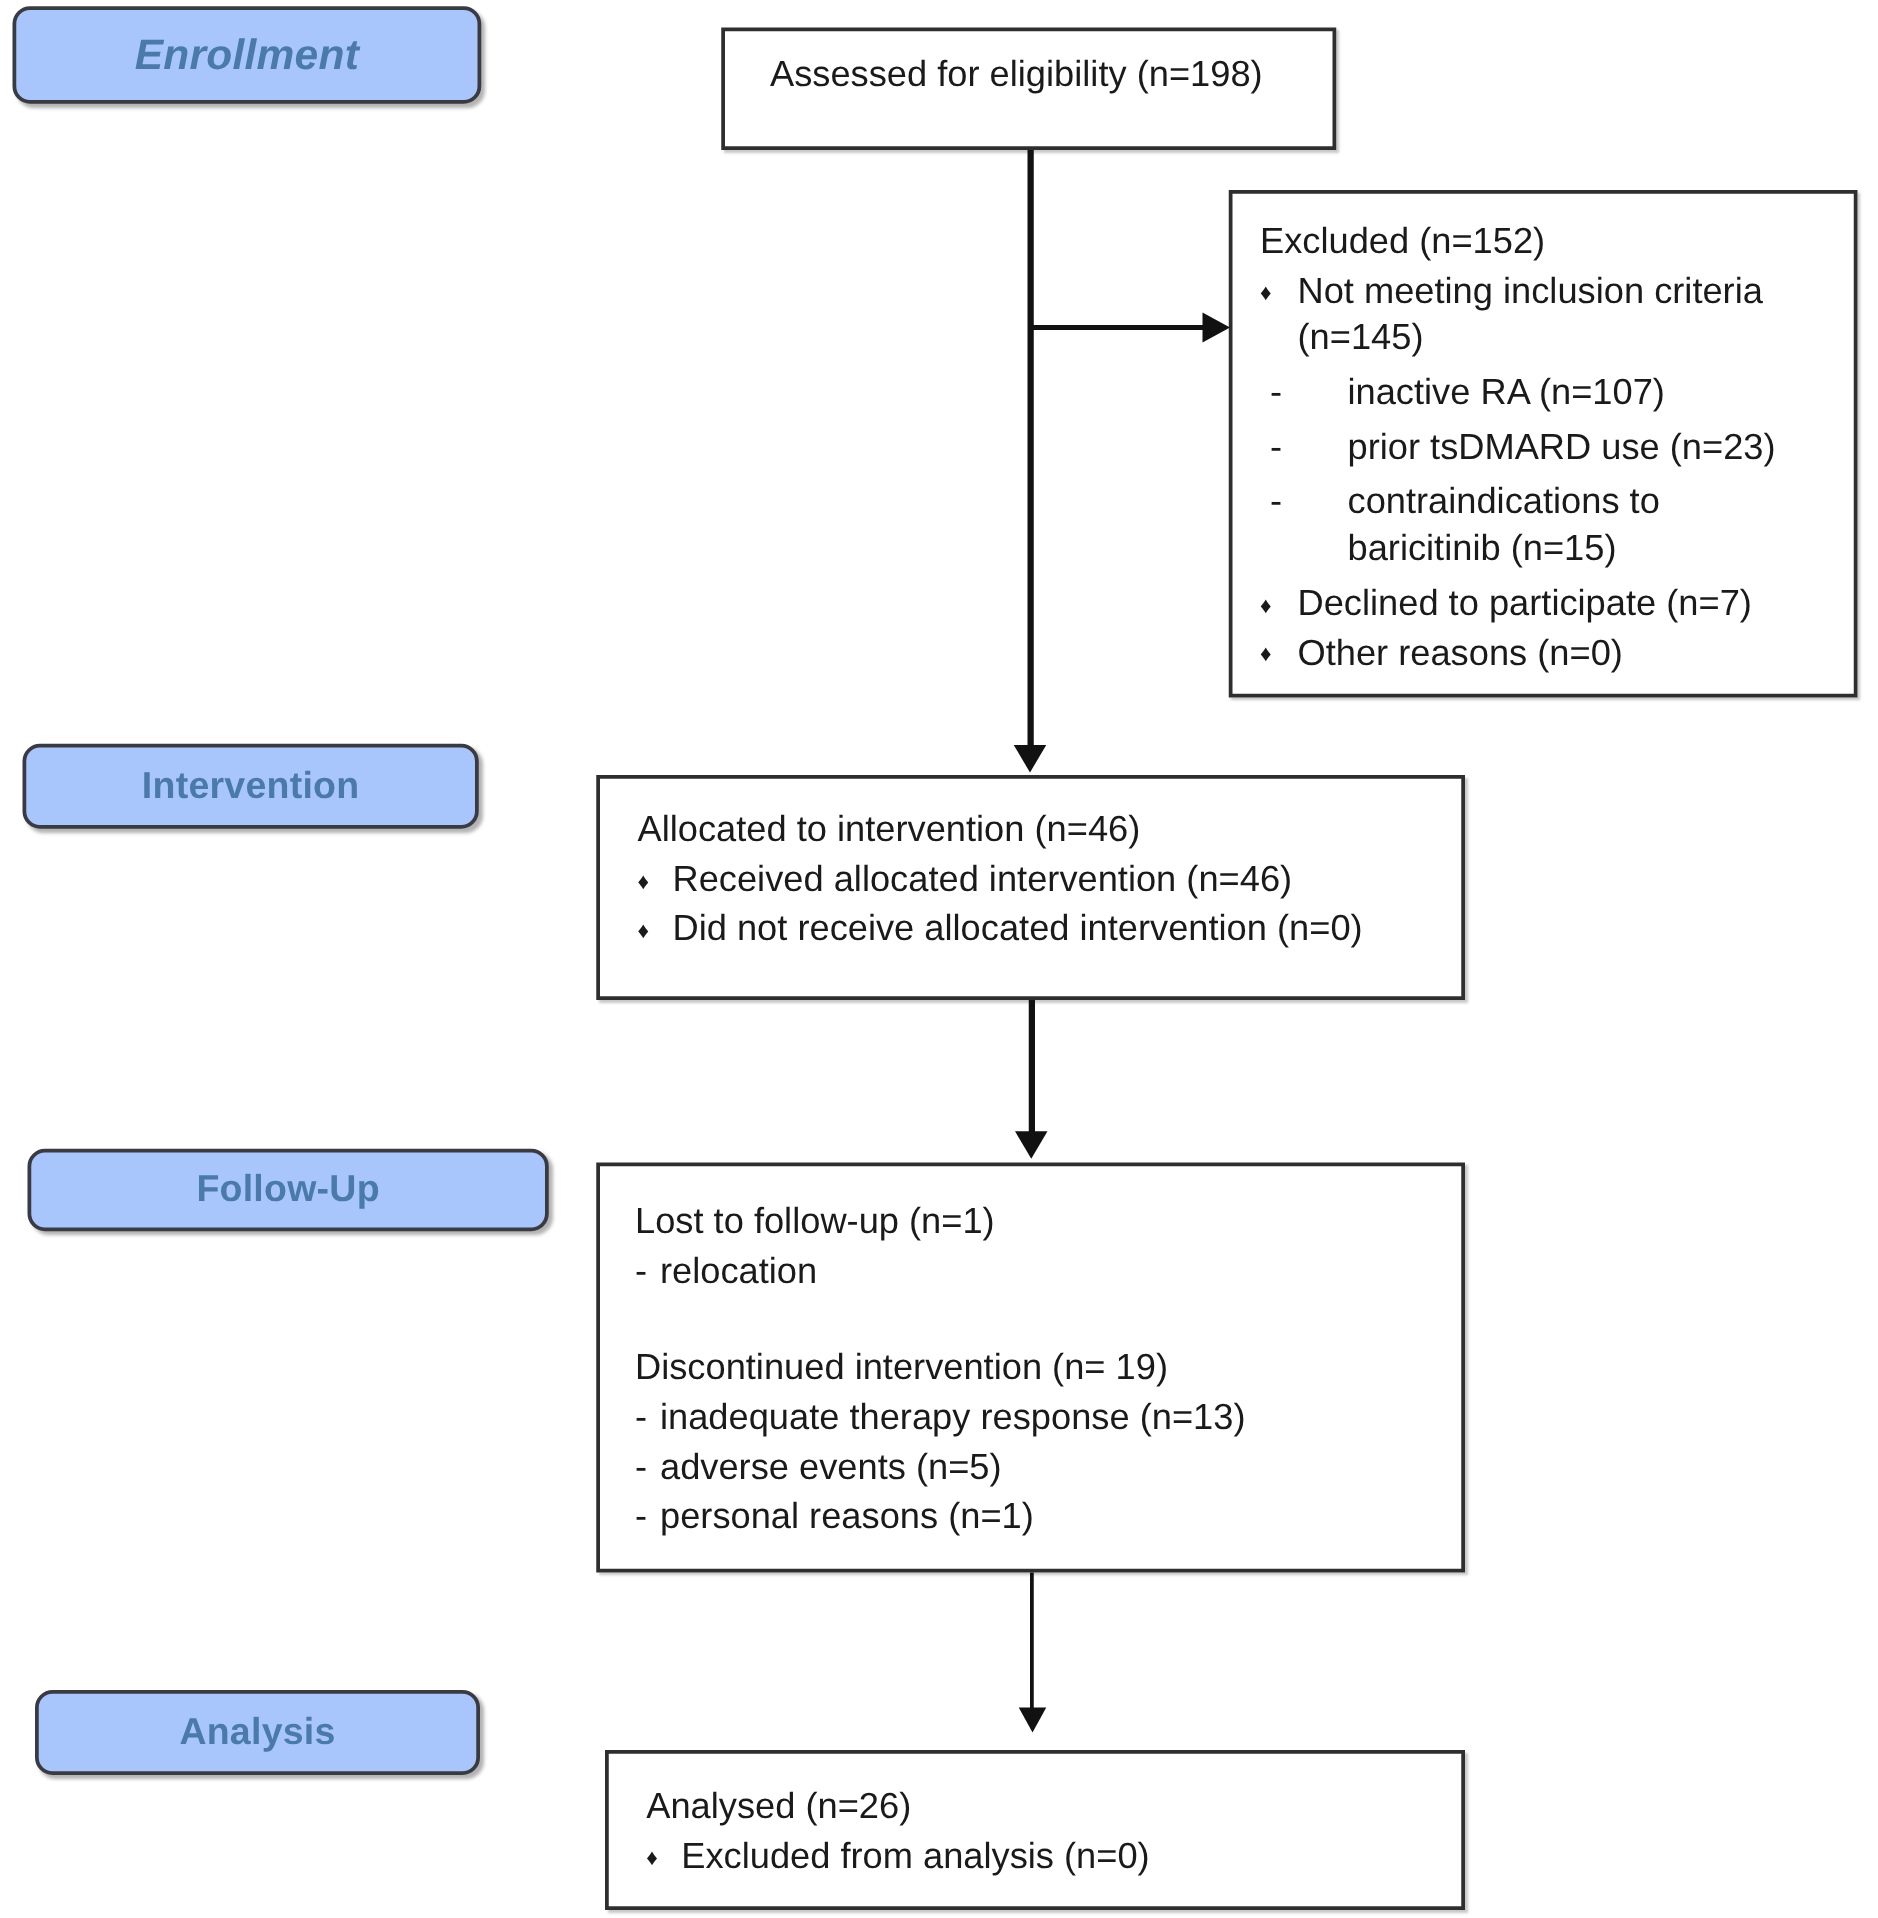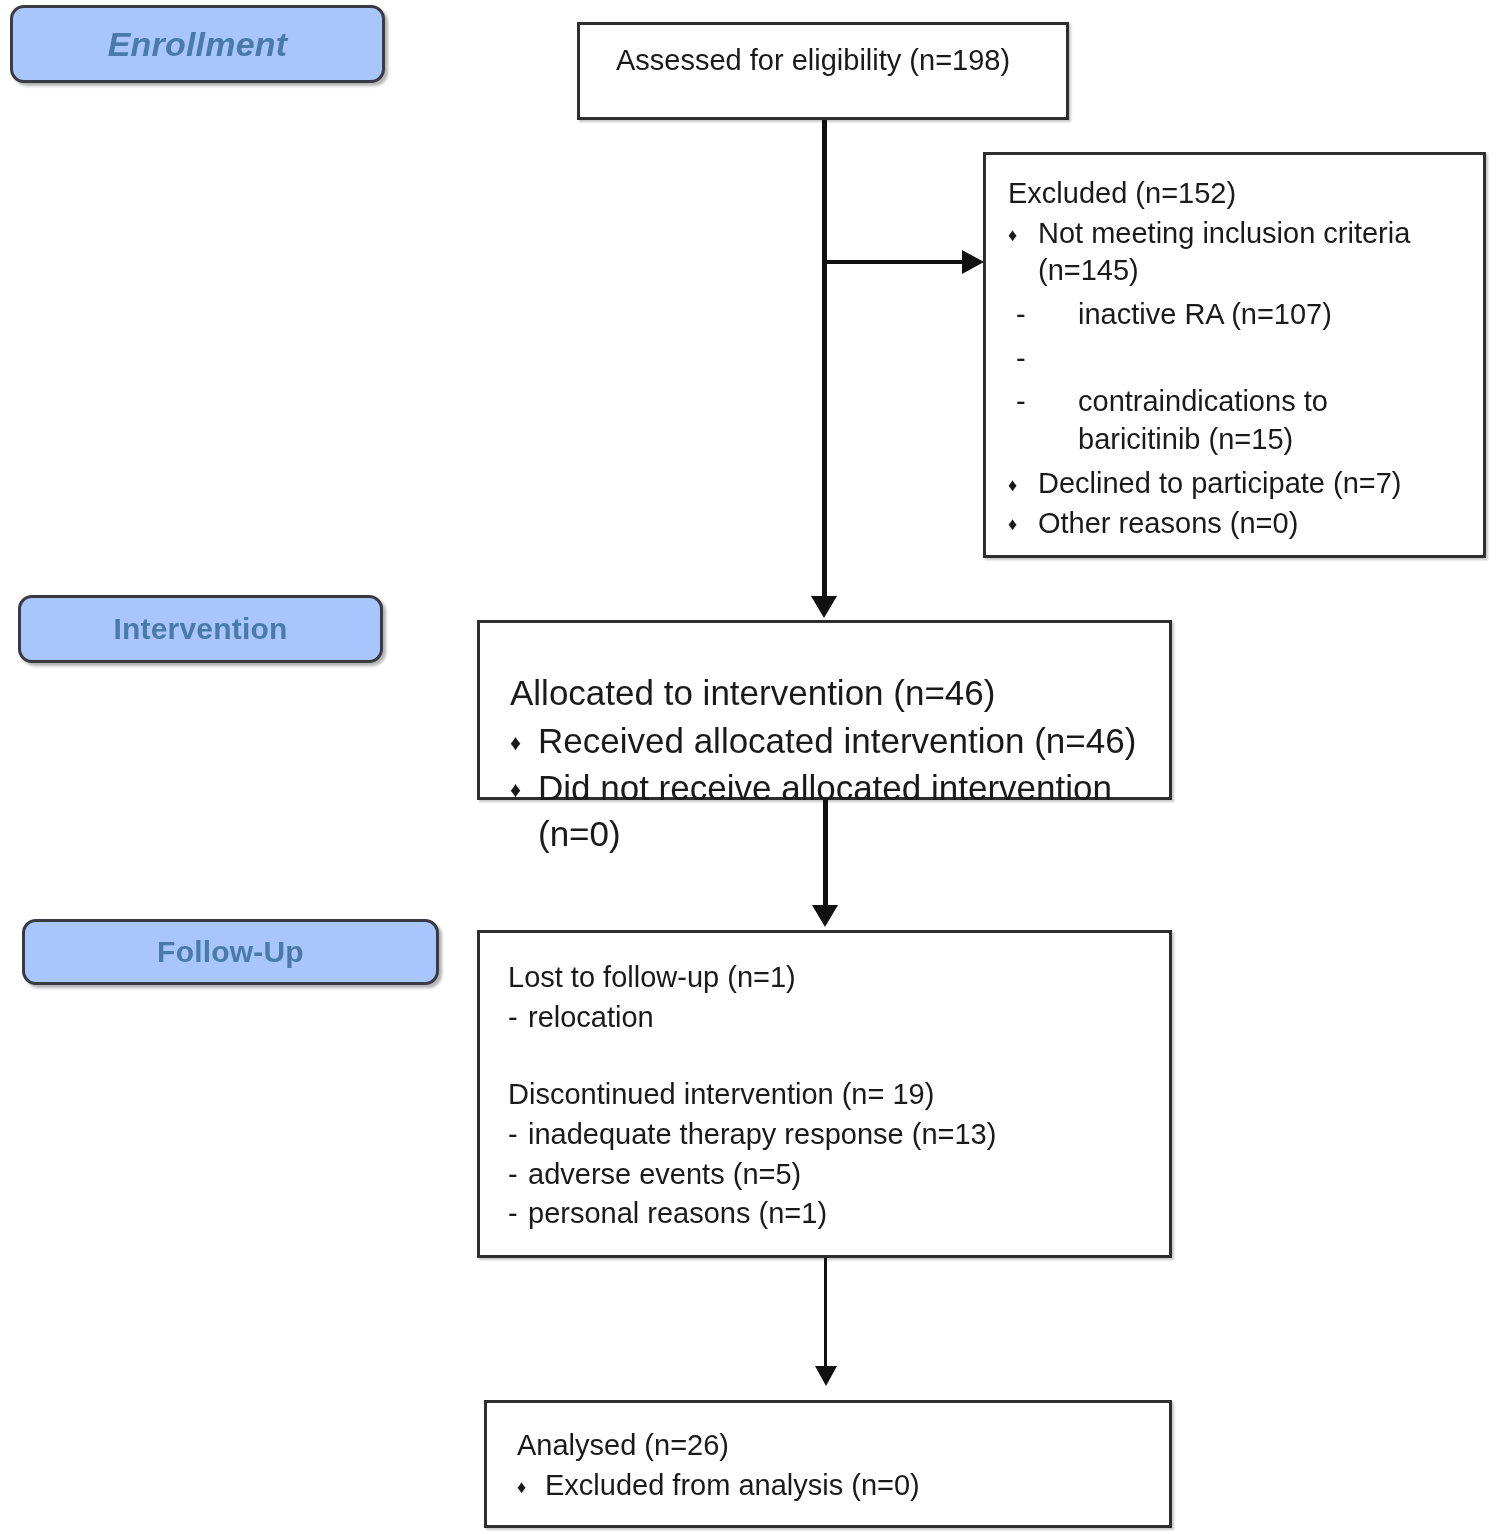--- a/index.html
+++ b/index.html
@@ -117,20 +117,23 @@
   </div>
 
   <div class="stage-pill" style="left:18px; top:595px; width:365px; height:68px; font-size:30px;">
     <span class="pill-text">Intervention</span>
   </div>
 
   <div class="stage-pill" style="left:22px; top:919px; width:417px; height:66px; font-size:30px;">
     <span class="pill-text">Follow-Up</span>
   </div>
 
+  <div class="stage-pill" style="left:28px; top:1352px; width:356px; height:68px; font-size:30px;">
+    <span class="pill-text">Analysis</span>
+  </div>
 
   <div class="box" style="left:577px; top:22px; width:492px; height:98px;">
     <div class="inner" style="padding:18px 16px 0 36px; font-size:29px; line-height:1.22;">
       <span class="line-plain">Assessed for eligibility (n=198)</span>
     </div>
   </div>
 
   <div class="box" style="left:983px; top:152px; width:503px; height:406px;">
     <div class="inner" style="padding:20px 10px 0 22px; font-size:29px; line-height:1.30;">
       <span class="line-plain">Excluded (n=152)</span>
@@ -146,20 +149,21 @@
         <span class="marker" style="width:62px; padding-left:8px;">
           <span>-</span>
         </span>
         <span class="txt">inactive RA (n=107)</span>
       </div>
 
       <div class="li" style="margin-top:6px;">
         <span class="marker" style="width:62px; padding-left:8px;">
           <span>-</span>
         </span>
+        <span class="txt">prior tsDMARD use (n=23)</span>
       </div>
 
       <div class="li" style="margin-top:6px;">
         <span class="marker" style="width:62px; padding-left:8px;">
           <span>-</span>
         </span>
         <span class="txt" style="max-width:330px; display:inline-block;">contraindications to baricitinib (n=15)</span>
       </div>
 
       <div class="li" style="margin-top:6px;">
@@ -172,21 +176,21 @@
       <div class="li" style="margin-top:2px;">
         <span class="marker" style="width:30px;">
           <span class="diamond">♦</span>
         </span>
         <span class="txt">Other reasons (n=0)</span>
       </div>
     </div>
   </div>
 
   <div class="box" style="left:477px; top:620px; width:695px; height:180px;">
-    <div class="inner" style="padding:23px 0 0 30px; font-size:35px; line-height:1.30;margin-top:24px;">
+    <div class="inner" style="padding:23px 0 0 30px; font-size:29px; line-height:1.30;">
       <span class="line-plain">Allocated to intervention (n=46)</span>
 
       <div class="li" style="margin-top:2px;">
         <span class="marker" style="width:28px;">
           <span class="diamond">♦</span>
         </span>
         <span class="txt">Received allocated intervention (n=46)</span>
       </div>
 
       <div class="li" style="margin-top:2px;">

